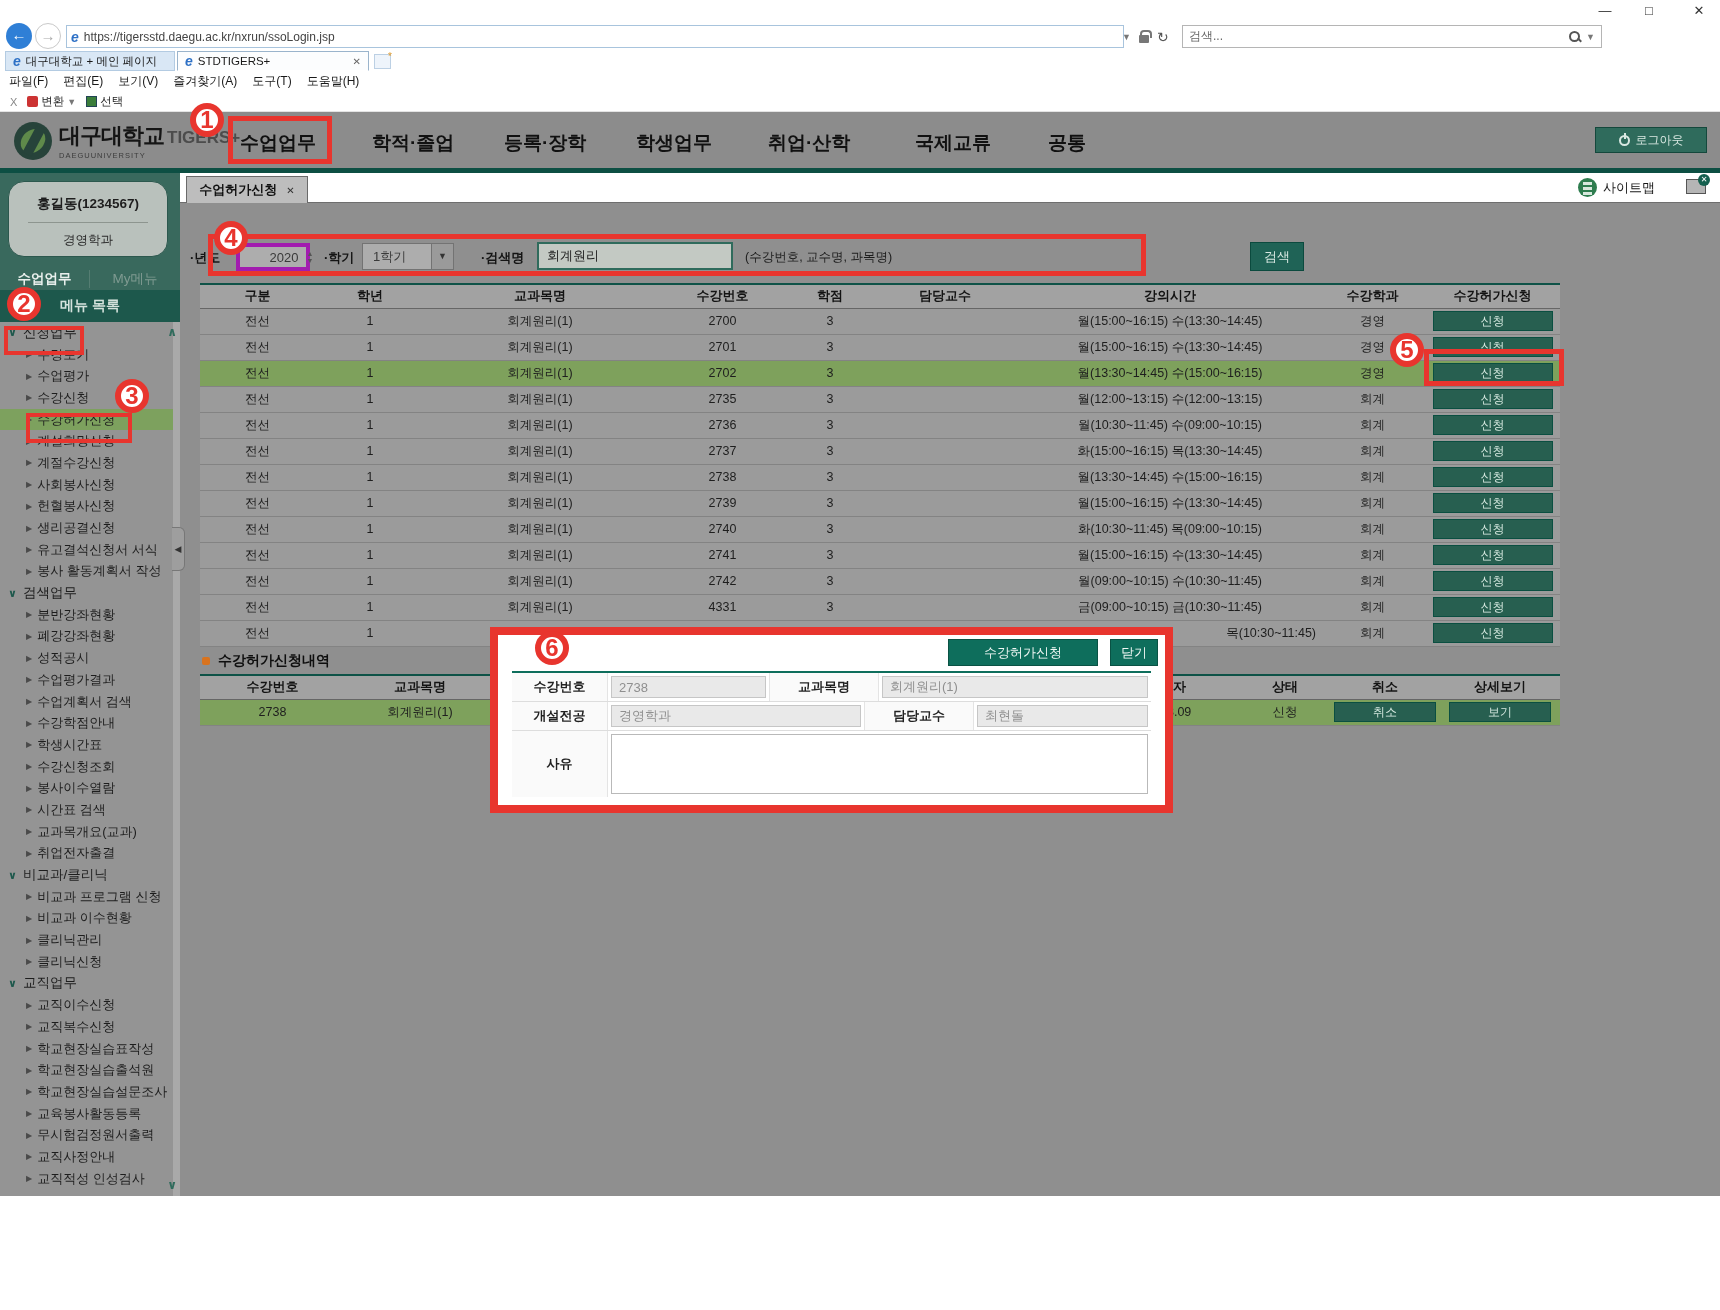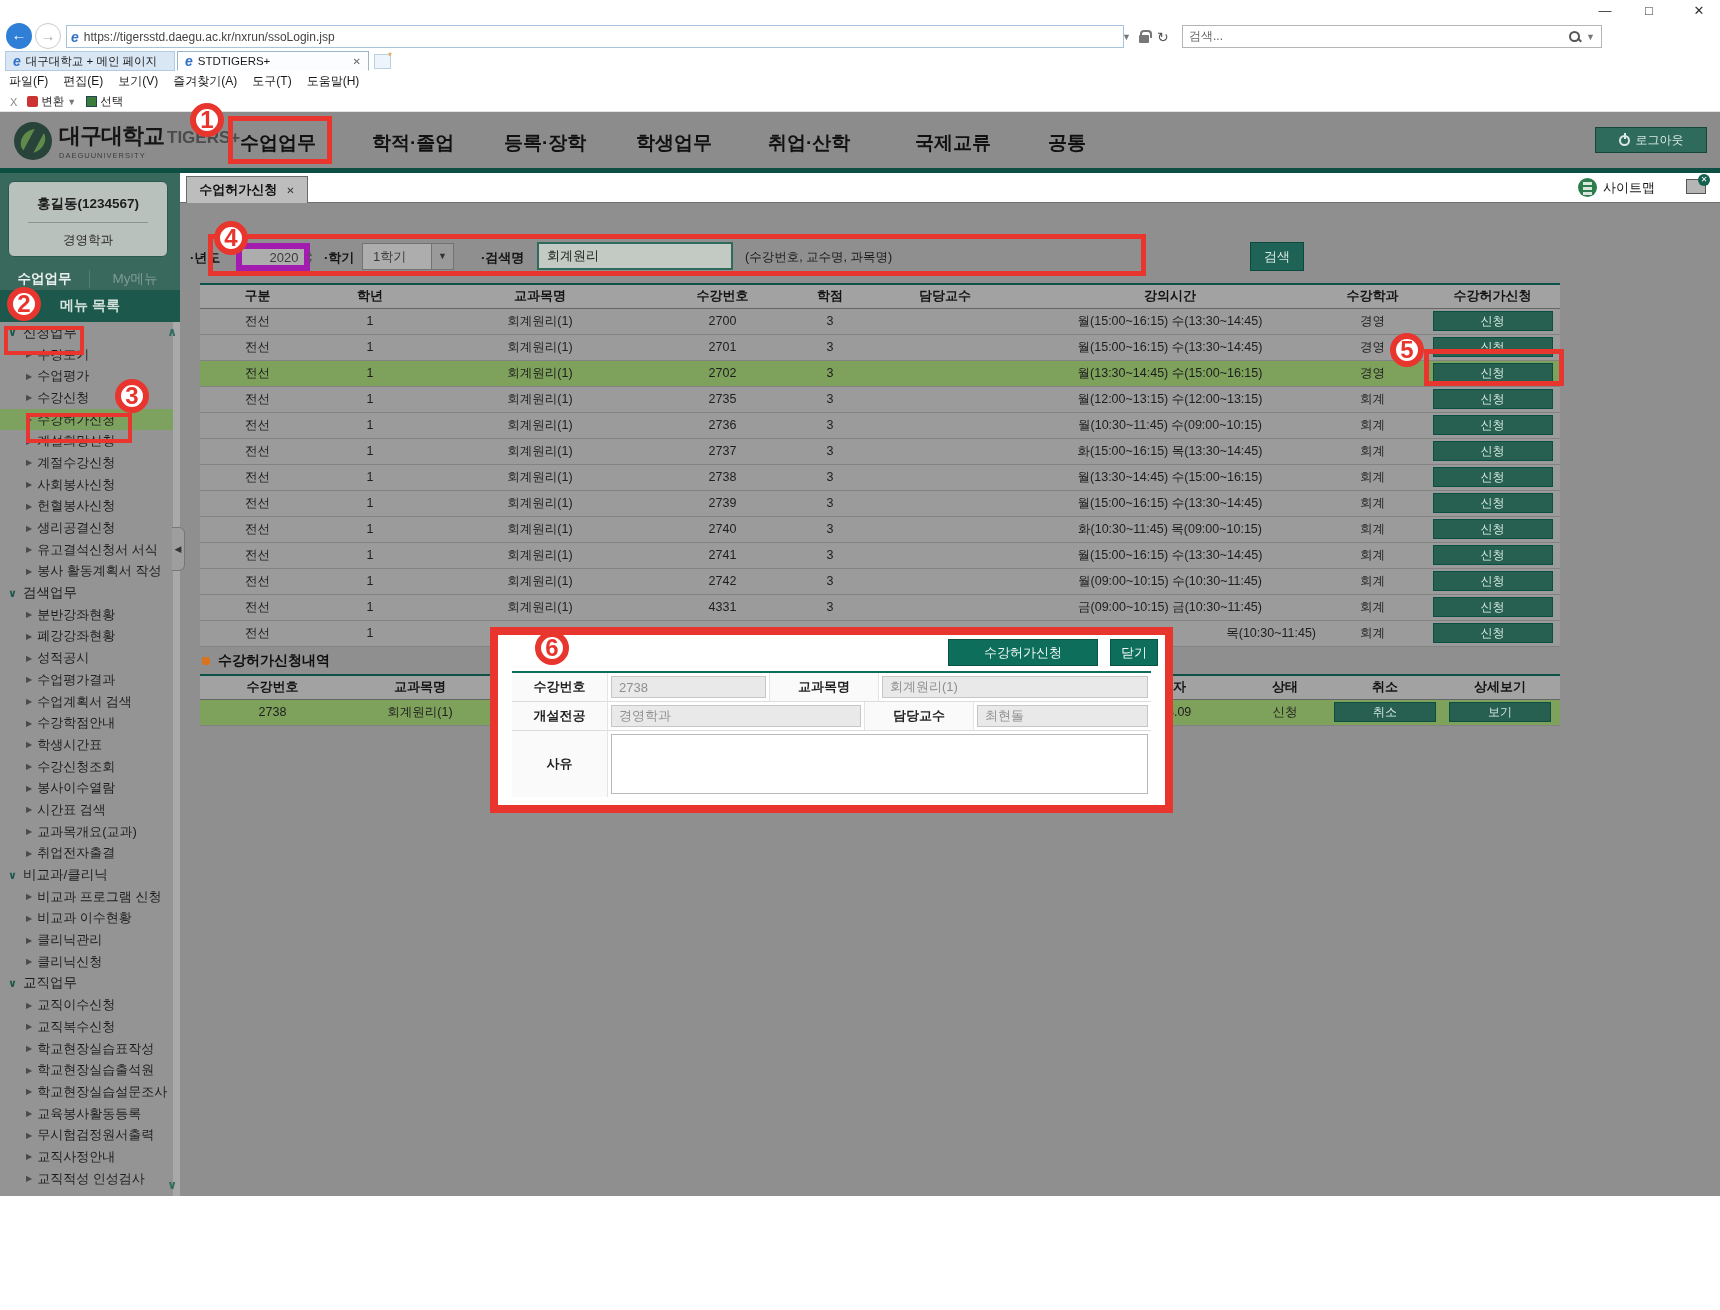--- a/index.html
+++ b/index.html
@@ -56,21 +56,21 @@
   .logo-brand { font-size:17px; font-weight:bold; color:#4c4c4c; margin-left:3px; }
   .logo-sub { font-size:7.5px; color:#3c3c3c; letter-spacing:1px; }
   .topnav-item { position:absolute; top:18px; font-size:19px; font-weight:bold; color:#111; cursor:pointer; }
   .logout-btn { position:absolute; left:1595px; top:15px; width:112px; height:26px; background:#2f6b5c; border:1px solid #14483c; color:#d9e8e2; font-size:12px; display:flex; align-items:center; justify-content:center; gap:6px; cursor:pointer; }
   .pwr { position:relative; width:11px; height:11px; border:2px solid #d9e8e2; border-radius:50%; }
   .pwr:before { content:""; position:absolute; left:3px; top:-4px; width:2px; height:6px; background:#d9e8e2; }
   .teal-divider { position:absolute; left:0; top:168px; width:1720px; height:5px; background:#0d4f43; }
 
   
   .sidebar { position:absolute; left:0; top:173px; width:180px; height:1023px; background:#39695d; }
-  .user-card { position:absolute; left:8px; top:8px; width:160px; height:76px; background:#b9c1bc; border-radius:6px; border:1px solid #2c584e; text-align:center; }
+  .user-card { position:absolute; left:8px; top:8px; width:160px; height:76px; background:#b9c1bc; border-radius:16px; border:1px solid #2c584e; text-align:center; }
   .user-name { font-size:13.5px; font-weight:bold; color:#1e1e1e; margin-top:13px; }
   .user-divider { width:120px; height:1px; background:#8d958f; margin:9px auto; }
   .user-dept { font-size:12.5px; color:#2a2a2a; }
   .side-tabs { position:absolute; left:0; top:92px; width:180px; height:28px; display:flex; align-items:center; }
   .side-tab-a { width:50%; text-align:center; font-size:13.5px; font-weight:bold; color:#e9efec; border-right:1px solid #557d72; }
   .side-tab-b { width:50%; text-align:center; font-size:13.5px; color:#7f9a91; }
   .menu-title { position:absolute; left:0; top:117px; width:180px; height:32px; background:#1d584c; color:#d4e2dc; font-weight:bold; font-size:14px; display:flex; align-items:center; justify-content:center; }
   .menu-list { position:absolute; left:0; top:149px; width:180px; height:874px; background:#949494; overflow:hidden; }
   .menu-scrollstrip { position:absolute; right:0; top:149px; width:7px; height:874px; background:#a9a9a9; }
   .mscroll { position:absolute; right:3px; font-size:12px; color:#2f6b5c; font-weight:bold; z-index:3;}
@@ -93,21 +93,21 @@
   .sitemap-ic:before { content:""; position:absolute; left:5px; top:4px; width:9px; height:3px; background:#d8e8dd; box-shadow:0 5px 0 #d8e8dd, 0 10px 0 #d8e8dd; }
   .winx-ic { position:absolute; left:1506px; top:6px; width:20px; height:15px; background:#b5b5b5; border:1px solid #555; }
   .winx-ic:after { content:"✕"; position:absolute; right:-5px; top:-6px; background:#15604f; color:#fff; border-radius:50%; width:12px; height:12px; font-size:8px; line-height:12px; text-align:center; }
   .crumb-row { position:absolute; left:0; top:30px; width:1540px; height:26px; border-bottom:1px solid #7c7c7c; }
   .breadcrumb { position:absolute; left:26px; top:6px; font-size:12.5px; font-weight:bold; color:#ececec; }
   .favorites { position:absolute; left:1452px; top:4px; display:flex; align-items:center; gap:6px; font-size:13px; color:#161616; cursor:pointer; }
   .fav-ic { width:19px; height:19px; border-radius:50%; background:#4c8a3c; color:#e8f2e4; font-size:11px; text-align:center; line-height:19px; }
 
   .search-area { position:absolute; left:4px; top:63px; width:1500px; height:44px; }
   .s-label { position:absolute; top:13px; font-size:13px; font-weight:bold; color:#141414; }
-  .spinner { position:absolute; left:52px; top:7px; width:74px; height:28px; background:#adadad; border:6px solid #a21caf; font-size:13px; color:#3a3a3a; display:flex; align-items:center; justify-content:center; gap:8px;padding-left:37px; }
+  .spinner { position:absolute; left:52px; top:7px; width:74px; height:28px; background:#adadad; border:4px solid #a21caf; font-size:13px; color:#3a3a3a; display:flex; align-items:center; justify-content:center; gap:8px;padding-left:37px; }
   .spin-ar { font-size:7px; color:#555; line-height:7px; }
   .select { position:absolute; left:178px; top:7px; width:92px; height:27px; background:#adadad; border:1px solid #737373; font-size:13px; color:#3a3a3a; display:flex; align-items:center; padding-left:10px; }
   .select .dd { margin-left:auto; width:22px; height:25px; background:#9a9a9a; border-left:1px solid #737373; text-align:center; font-size:9px; line-height:25px; color:#333; }
   .kw-input { position:absolute; left:353px; top:6px; width:196px; height:28px; background:#c3c9c3; border:2px solid #2f6b5c; font-size:13px; color:#1c1c1c; display:flex; align-items:center; padding-left:8px; }
   .s-hint { position:absolute; left:561px; top:13px; font-size:12.5px; color:#1c1c1c; }
   .search-btn { position:absolute; left:1066px; top:6px; width:54px; height:29px; background:#1f6356; border:1px solid #0b4a3e; color:#d8e8e2; font-size:13px; display:flex; align-items:center; justify-content:center; cursor:pointer; }
 
   table.grid { border-collapse:collapse; table-layout:fixed; }
   .grid th { background:#a2a2a2; border-top:2px solid #0e5247; border-bottom:1px solid #666; height:24px; font-size:13px; color:#131313; font-weight:bold; }
   .grid td { height:26px; text-align:center; font-size:12.5px; color:#1e1e1e; border-bottom:1px solid #838383; background:#9b9b9b; overflow:hidden; white-space:nowrap; }

